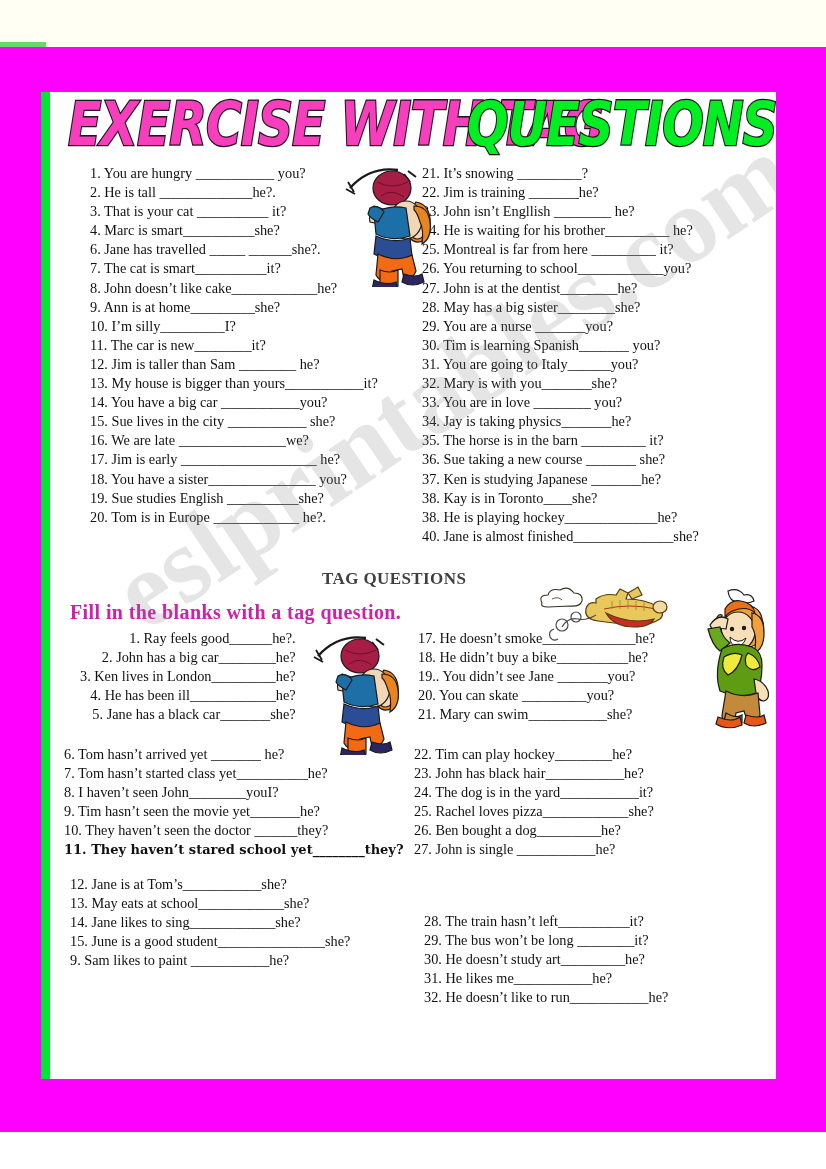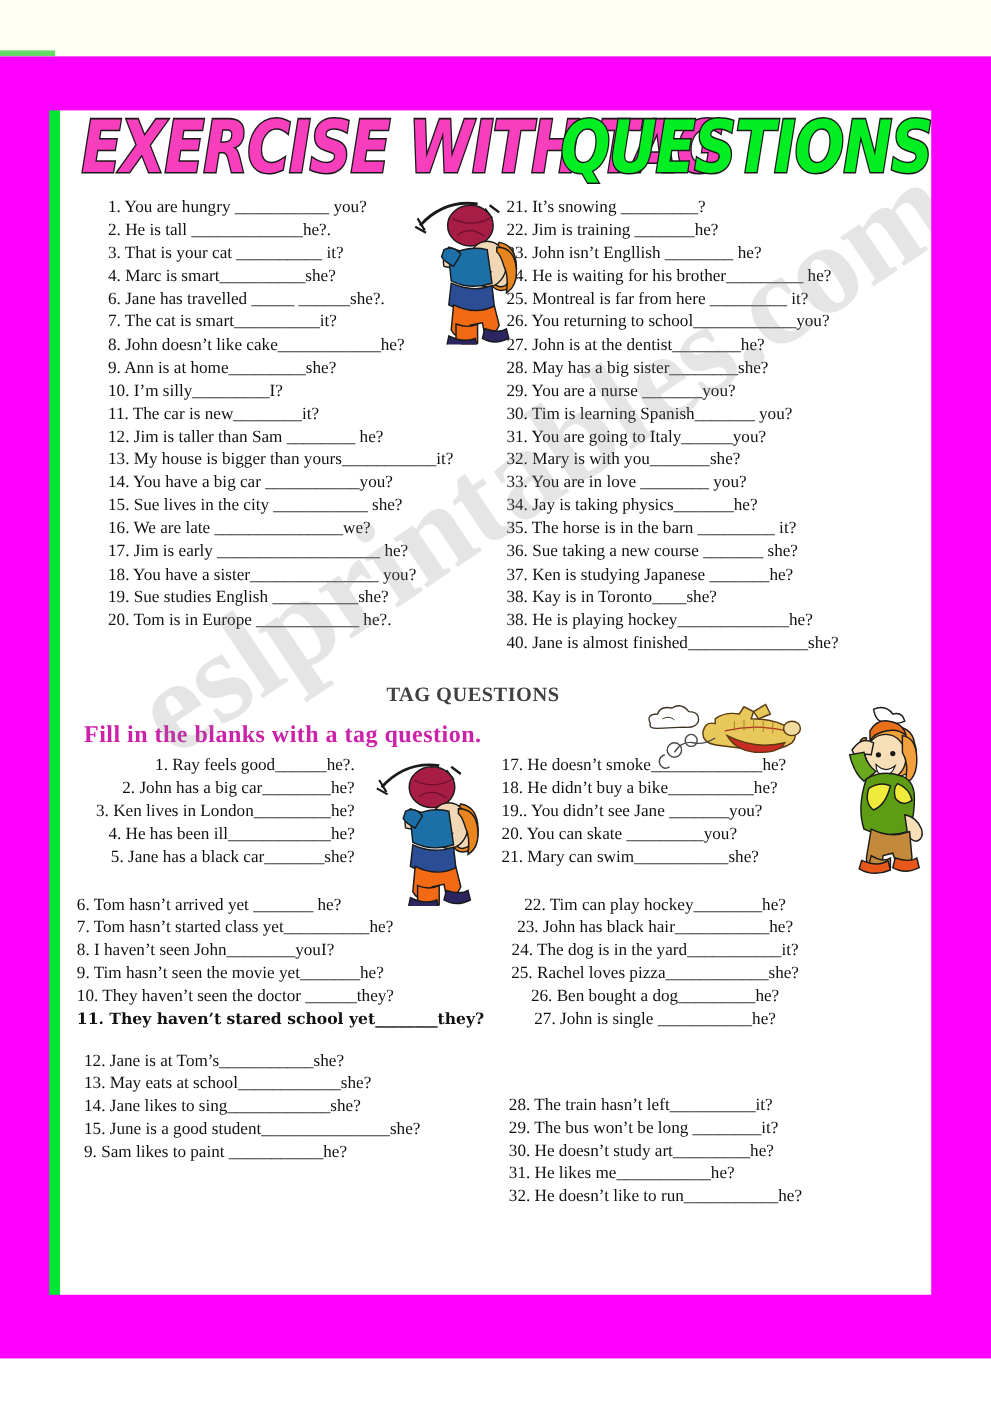--- a/index.html
+++ b/index.html
@@ -144,21 +144,21 @@
   .qlist .q { display: block; }
 
   #ex1-col-left  { left: 4px;  top: 72px; margin-left: 36px; }
   #ex1-col-right { left: 372px; top: 72px; }
 
   #ex2-col-left-a  { left: 30px;  top: 537px; text-align: right; }
   #ex2-col-left-b  { left: 14px;  top: 653px; }
   #ex2-col-left-c  { left: 20px;  top: 783px; }
 
   #ex2-col-right-a { left: 368px; top: 537px; }
-  #ex2-col-right-b { left: 376px; top: 653px; text-align: center; }
+  #ex2-col-right-b { left: 364px; top: 653px; }
   #ex2-col-right-c { left: 374px; top: 820px; }
 
   .bolder { font-family: "DejaVu Serif", serif; font-size: 13px; font-weight: bold; }
 
   
   #tag-questions-heading {
     position: absolute;
     left: 272px;
     top: 477px;
     z-index: 4;

